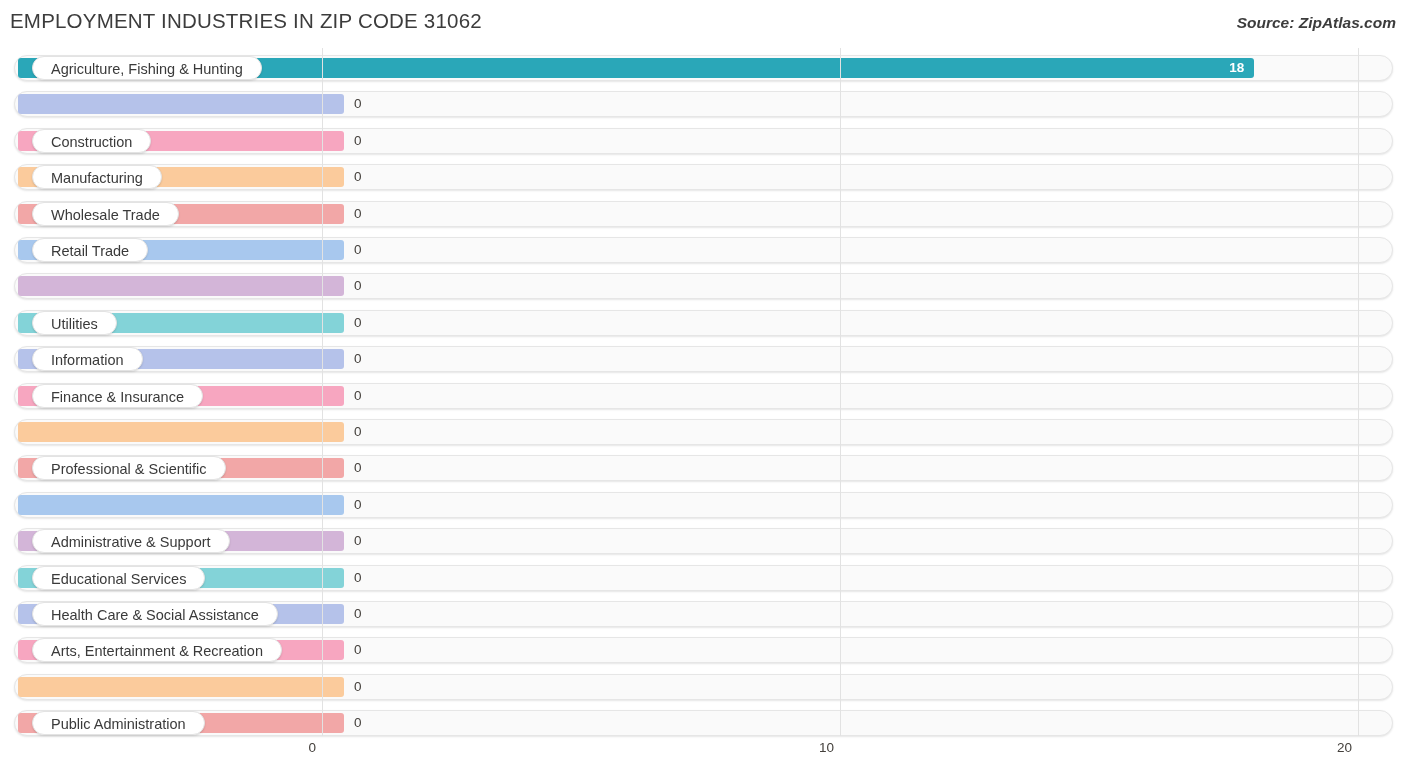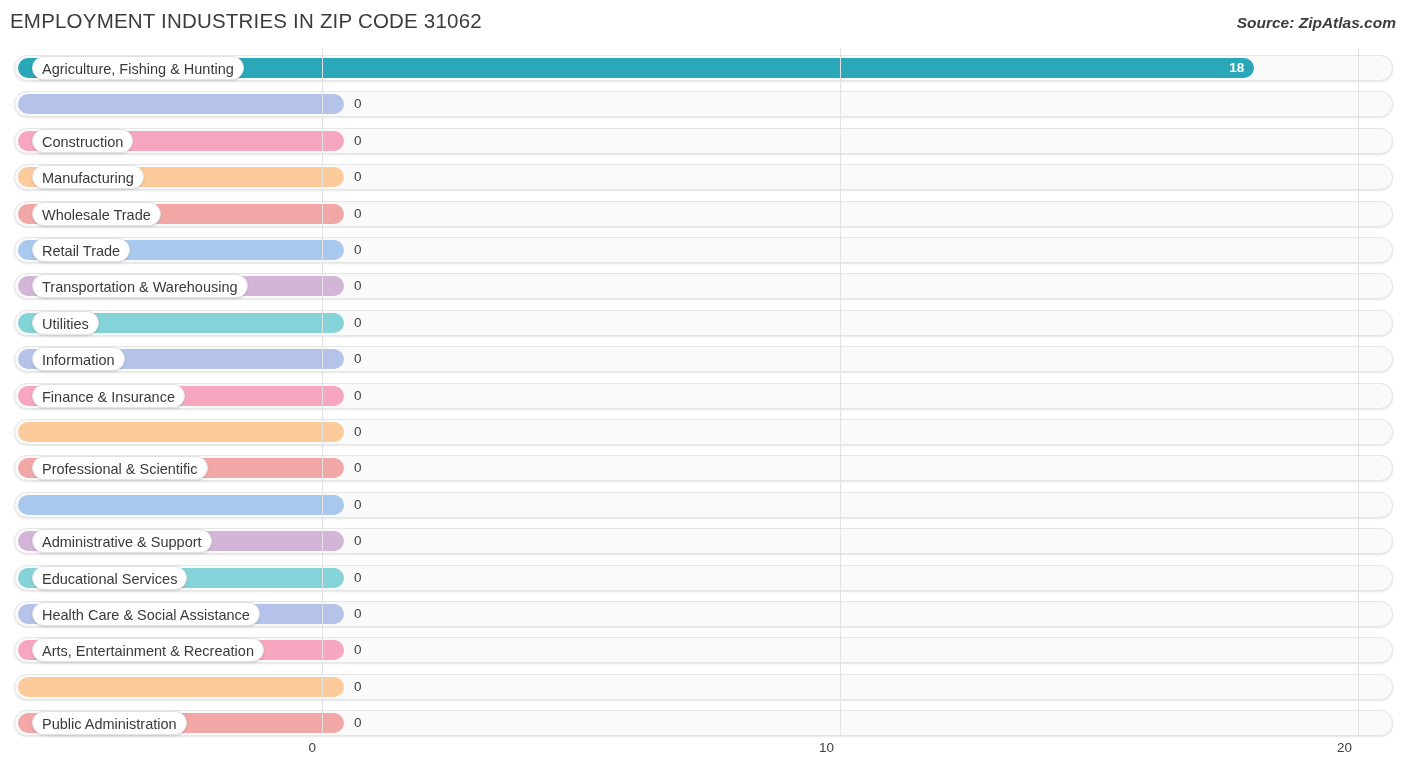--- a/index.html
+++ b/index.html
@@ -78,21 +78,21 @@
     background: #fafafa;
     border: 1px solid #e6e6e6;
     box-sizing: border-box;
     box-shadow: 0 1px 2px rgba(0,0,0,0.10);
   }
   .bar {
     position: absolute;
     left: 4px;
     top: 3px;
     height: 20px;
-    border-radius: 10px;
+    border-radius: 3px;
     z-index: 2;
   }
   .bar-value-inside {
     position: absolute;
     right: 10px;
     top: 0;
     height: 20px;
     line-height: 20px;
     font-size: 13.5px;
     font-weight: bold;
@@ -106,21 +106,21 @@
     font-size: 13.5px;
     color: #44403c;
     z-index: 4;
   }
   .label-pill {
     position: absolute;
     left: 18px;
     top: 1px;
     height: 24px;
     line-height: 24px;
-    padding: 0 9px;
+    padding: 0 18px;
     border-radius: 12px;
     background: #ffffff;
     border: 1px solid #e3e3e3;
     box-sizing: border-box;
     font-size: 14.5px;
     color: #3a3a3a;
     white-space: nowrap;
     z-index: 5;
     box-shadow: 0 1px 2px rgba(0,0,0,0.13);
   }
@@ -185,21 +185,20 @@
       <div class="row" style="top: 189px;">
         <div class="track"></div>
         <div class="bar" style="width: 326px; background: rgb(168, 200, 238);"></div>
         <div class="value-outside" style="left: 340px;">0</div>
         <div class="label-pill">Retail Trade</div>
       </div>
       <div class="row" style="top: 225.4px;">
         <div class="track"></div>
         <div class="bar" style="width: 326px; background: rgb(211, 181, 216);"></div>
         <div class="value-outside" style="left: 340px;">0</div>
-        <div class="label-pill">Transportation &amp; Warehousing</div>
       </div>
       <div class="row" style="top: 261.8px;">
         <div class="track"></div>
         <div class="bar" style="width: 326px; background: rgb(131, 211, 216);"></div>
         <div class="value-outside" style="left: 340px;">0</div>
         <div class="label-pill">Utilities</div>
       </div>
       <div class="row" style="top: 298.2px;">
         <div class="track"></div>
         <div class="bar" style="width: 326px; background: rgb(181, 194, 234);"></div>

